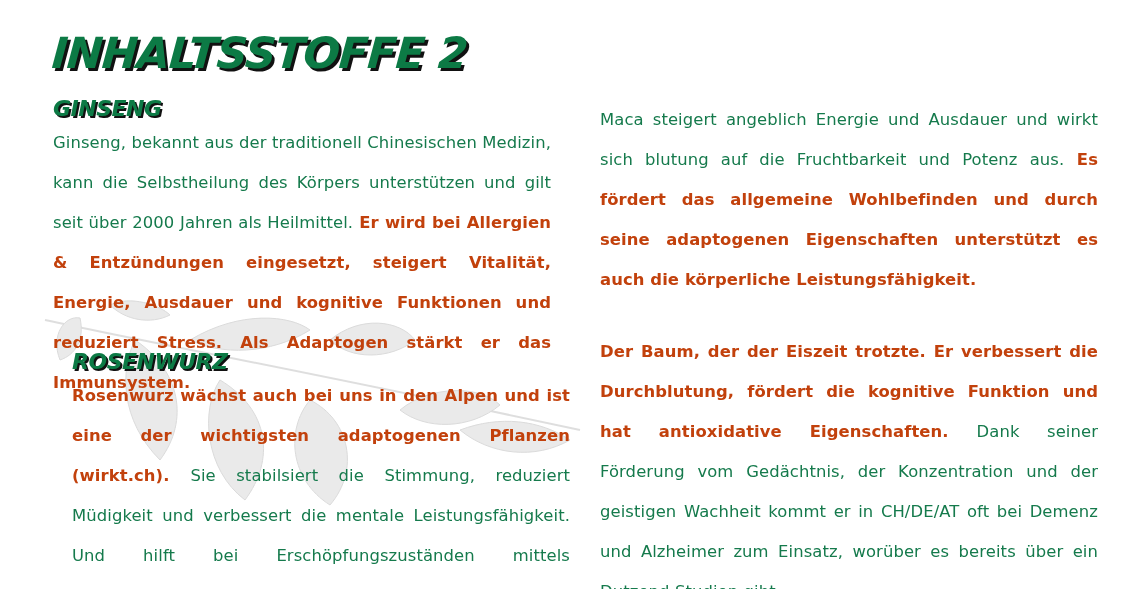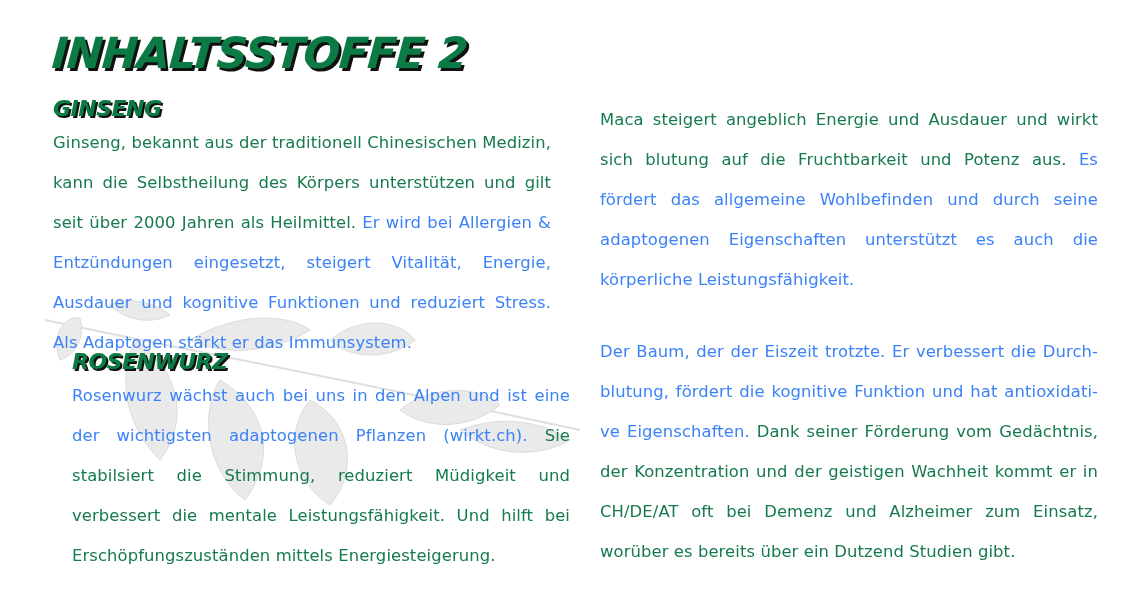--- a/index.html
+++ b/index.html
@@ -40,21 +40,21 @@
     .section p {
       margin: 0;
       font-family: "DejaVu Sans", sans-serif;
       font-size: 16.4px;
       line-height: 40px;
       text-align: justify;
       letter-spacing: 0.1px;
       color: #111;
     }
     .g { color: var(--text-green); }
-    .k { color: #3b82f6; }
+    .k { color: #c2410c; font-weight: bold; }
   </style>
 </head>
 <body>
 
 <div class="page">
 
   <svg class="leaf-bg" viewBox="0 0 560 210" xmlns="http://www.w3.org/2000/svg">
     <g fill="#d9d9d9" stroke="#bdbdbd" stroke-width="1" opacity="0.55">
       <path d="M5 20 C 120 45, 260 70, 540 130" fill="none" stroke="#c4c4c4" stroke-width="2"></path>
       <path d="M20 60 C 10 35, 25 15, 40 18 C 45 40, 35 55, 20 60 Z"></path>

